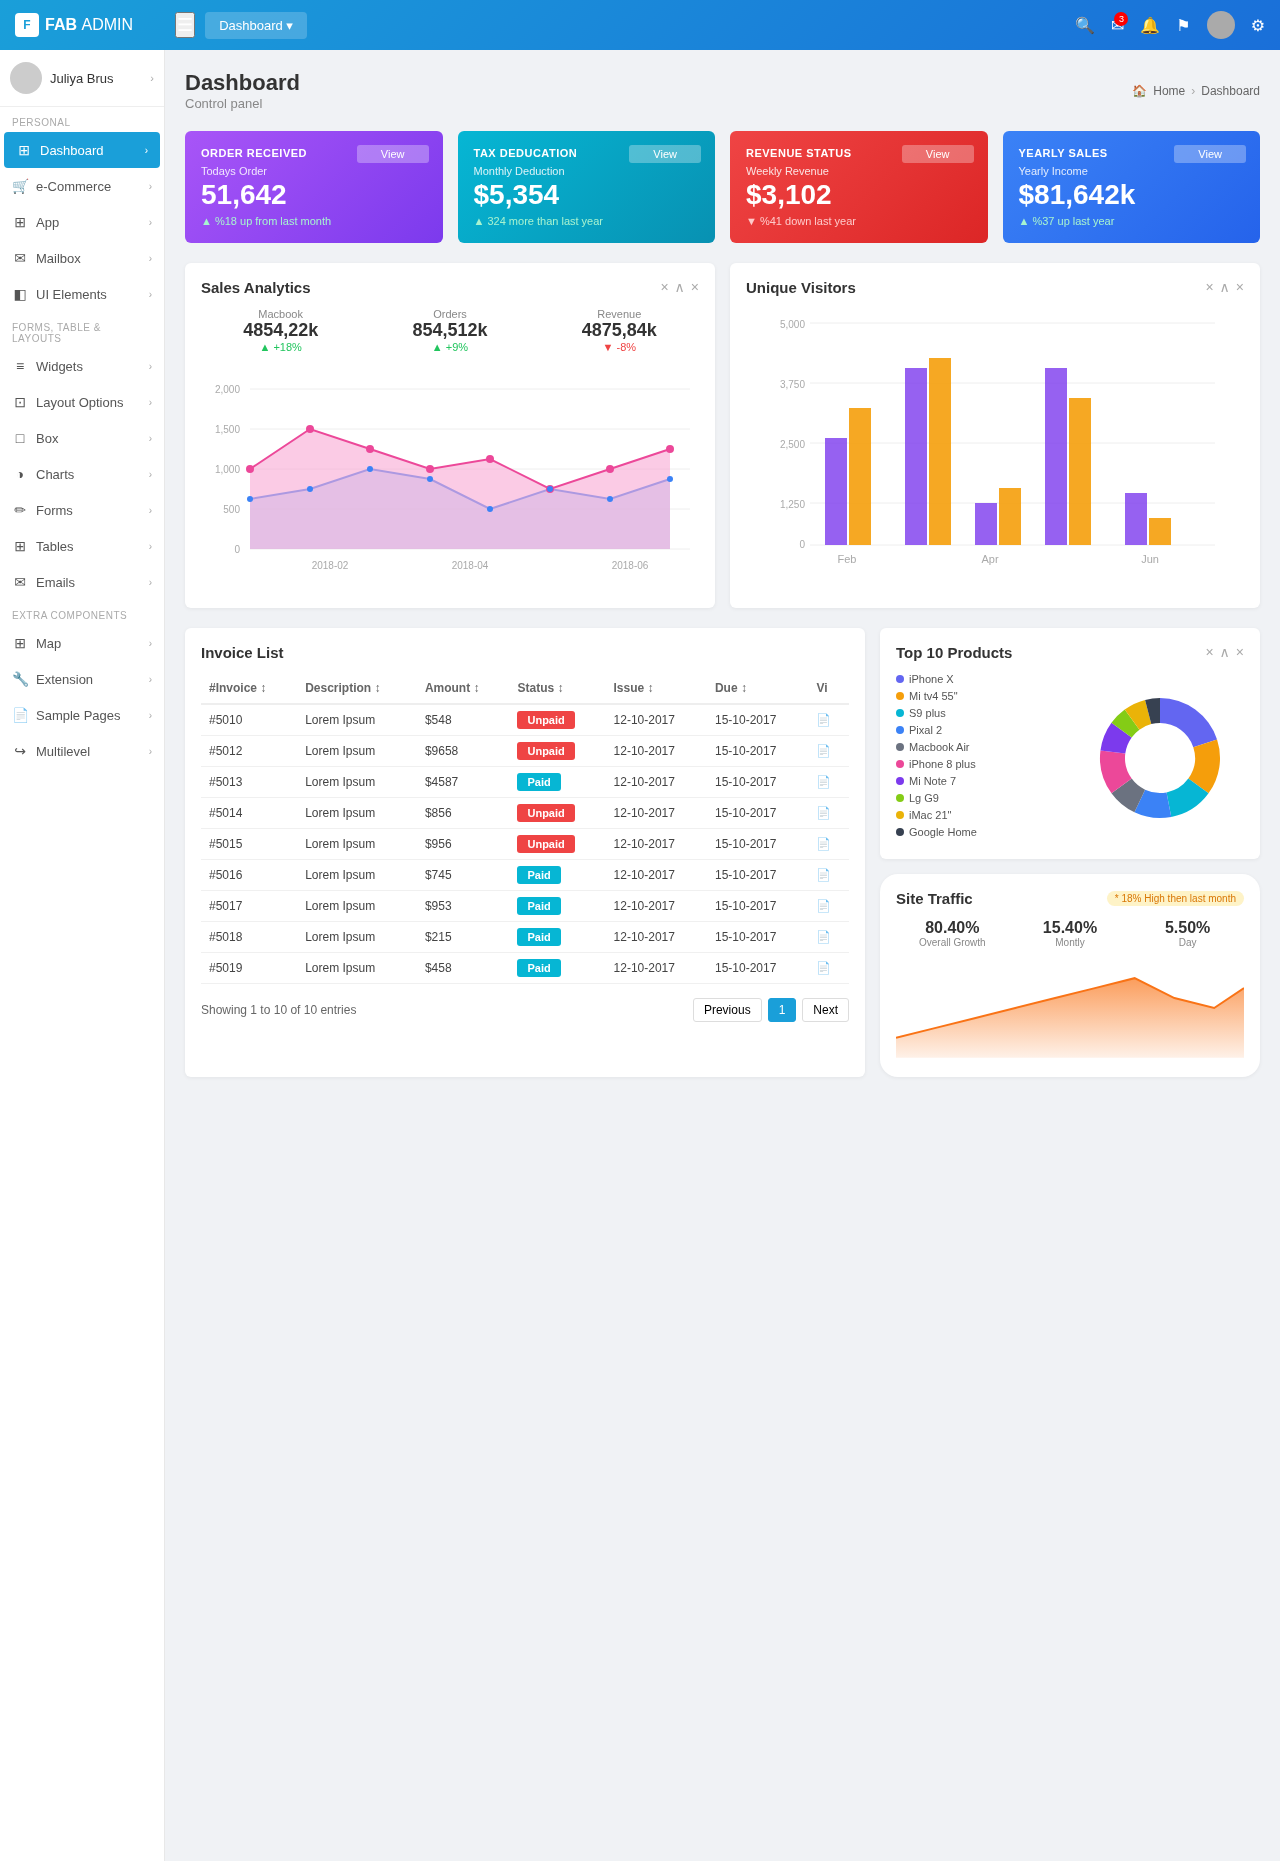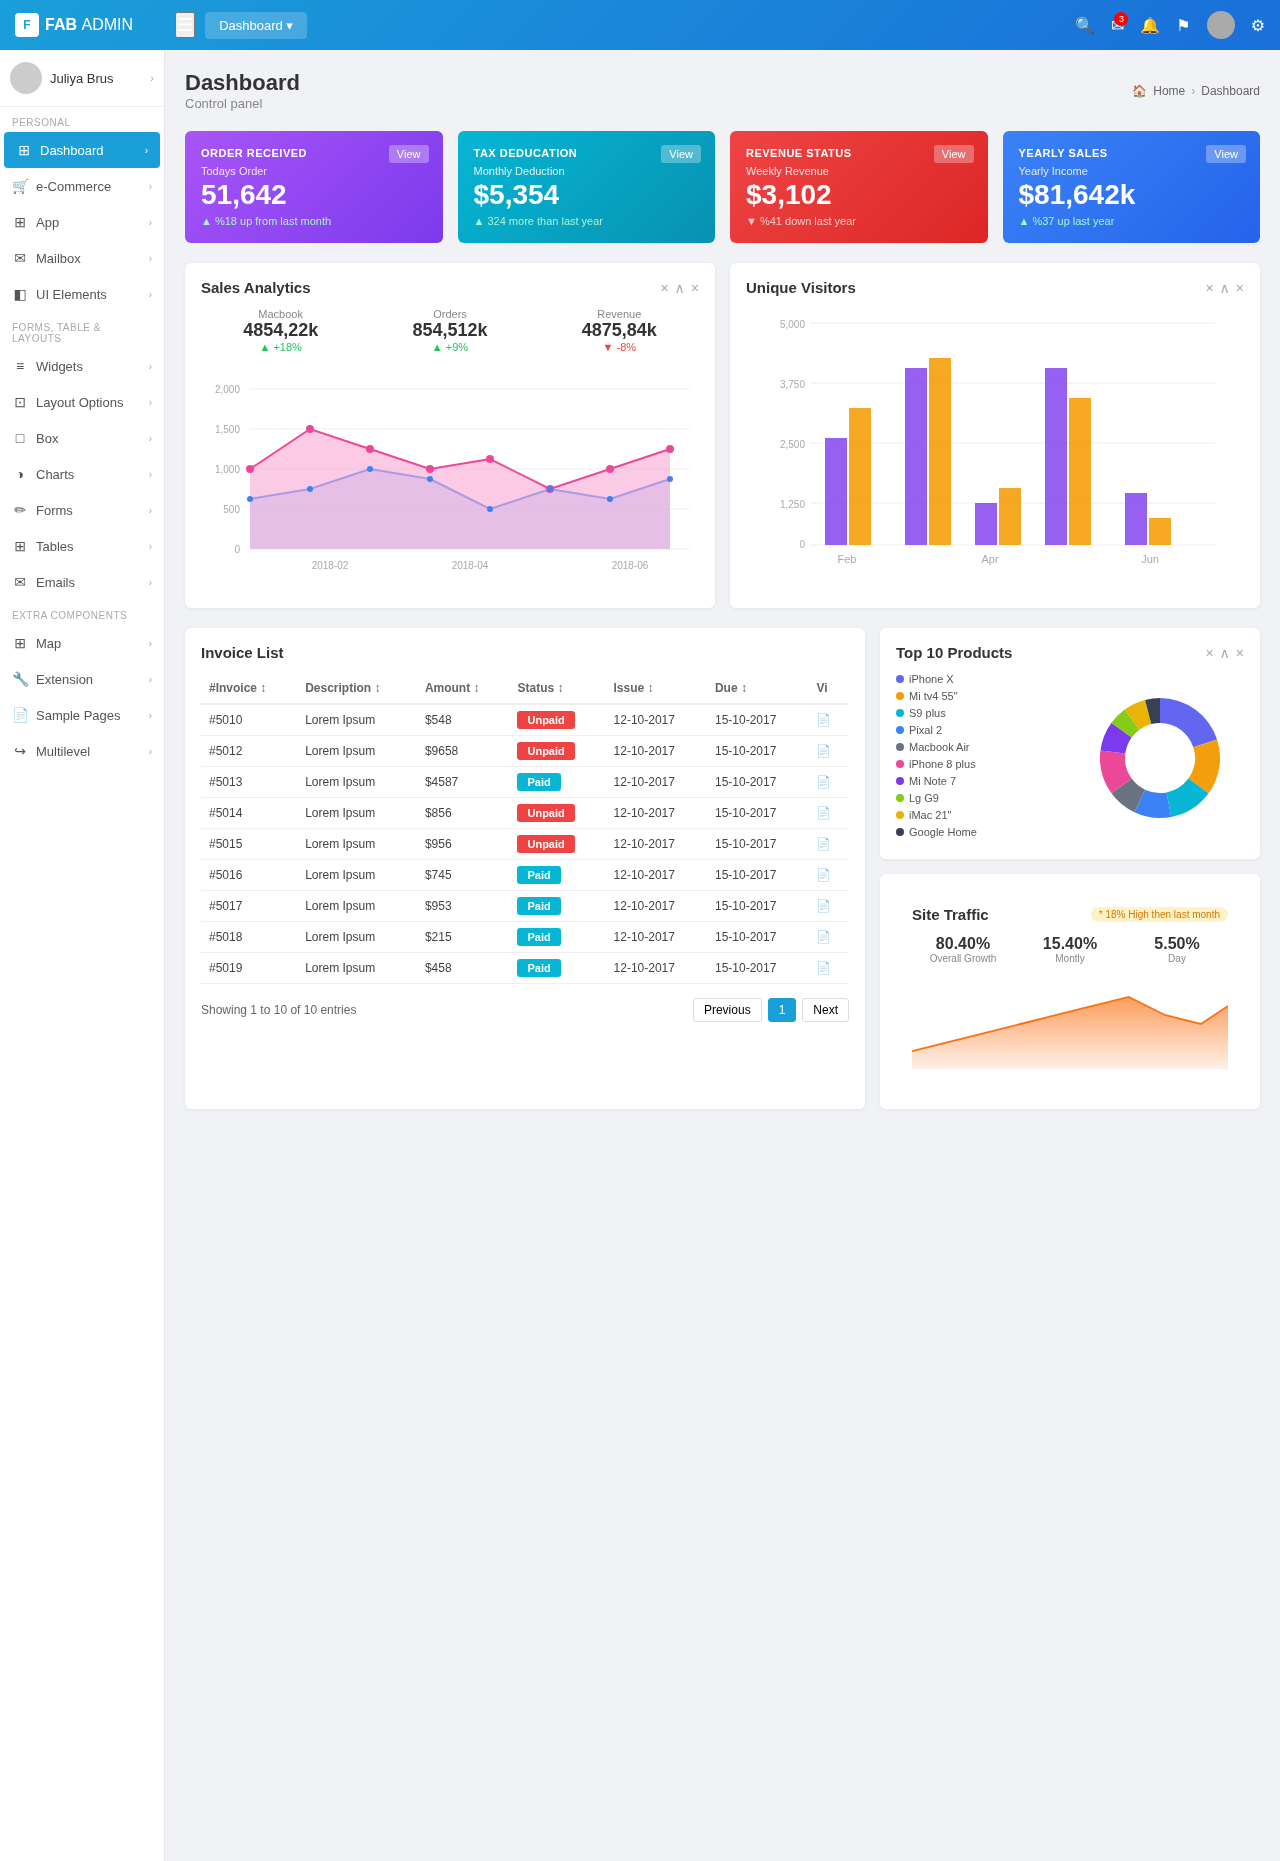--- a/index.html
+++ b/index.html
@@ -57,31 +57,31 @@
     .page-header .ph-right .breadcrumb-sep { color: #aaa; }
 
     
     .stat-cards { display: grid; grid-template-columns: repeat(4, 1fr); gap: 15px; margin-bottom: 20px; }
     .stat-card { border-radius: 6px; padding: 16px; color: #fff; position: relative; overflow: hidden; }
     .stat-card.purple { background: linear-gradient(135deg, #a855f7, #7c3aed); }
     .stat-card.teal { background: linear-gradient(135deg, #06b6d4, #0891b2); }
     .stat-card.red { background: linear-gradient(135deg, #ef4444, #dc2626); }
     .stat-card.blue { background: linear-gradient(135deg, #3b82f6, #2563eb); }
     .stat-card .sc-title { font-size: 11px; font-weight: 600; text-transform: uppercase; letter-spacing: 0.5px; margin-bottom: 6px; }
-    .stat-card .sc-view-btn { position: absolute; top: 14px; right: 14px; background: rgba(255,255,255,0.3); color: #fff; border: none; padding: 3px 8px; border-radius: 3px; font-size: 11px; cursor: pointer; }
+    .stat-card .sc-view-btn { position: absolute; top: 14px; right: 14px; background: rgba(255,255,255,0.3); color: #fff; border: none; padding: 3px 24px; border-radius: 3px; font-size: 11px; cursor: pointer; }
     .stat-card .sc-sub { font-size: 11px; opacity: 0.85; margin-bottom: 2px; }
     .stat-card .sc-value { font-size: 28px; font-weight: bold; }
     .stat-card .sc-trend { font-size: 11px; margin-top: 4px; }
     .sc-trend .up { color: #a7f3d0; }
     .sc-trend .down { color: #fecaca; }
 
     
     .chart-row { display: grid; grid-template-columns: 1fr 1fr; gap: 15px; margin-bottom: 20px; }
     .panel { background: #fff; border-radius: 6px; padding: 16px; box-shadow: 0 1px 4px rgba(0,0,0,0.06); }
-    .panel-header { display: flex; align-items: center; justify-content: space-between; margin-bottom: 12px; }
+    .panel-header { display: flex; align-items: flex-start; justify-content: space-between; margin-bottom: 12px; }
     .panel-title { font-size: 15px; font-weight: 600; color: #333; }
     .panel-controls { display: flex; gap: 6px; }
     .panel-ctrl-btn { background: none; border: none; color: #aaa; cursor: pointer; font-size: 14px; }
 
     
     .sales-stats { display: grid; grid-template-columns: 1fr 1fr 1fr; gap: 10px; margin-bottom: 16px; text-align: center; }
     .ss-item .ss-label { font-size: 11px; color: #888; }
     .ss-item .ss-value { font-size: 18px; font-weight: bold; color: #333; }
     .ss-item .ss-trend { font-size: 11px; }
     .ss-trend.green { color: #22c55e; }
@@ -105,21 +105,21 @@
 
     
     .right-panels { display: flex; flex-direction: column; gap: 15px; }
     .top10-panel { background: #fff; border-radius: 6px; padding: 16px; box-shadow: 0 1px 4px rgba(0,0,0,0.06); }
     .top10-content { display: grid; grid-template-columns: 1fr 1fr; gap: 10px; text-align: right; }
     .legend-list { list-style: none; }
     .legend-list li { display: flex; align-items: center; gap: 5px; font-size: 11px; color: #555; margin-bottom: 5px; }
     .legend-dot { width: 8px; height: 8px; border-radius: 50%; flex-shrink: 0; }
 
     
-    .site-traffic-panel { background: #fff; border-radius: 6px; padding: 32px; box-shadow: 0 1px 4px rgba(0,0,0,0.06); }
+    .site-traffic-panel { background: #fff; border-radius: 18px; padding: 16px; box-shadow: 0 1px 4px rgba(0,0,0,0.06); }
     .traffic-stats { display: grid; grid-template-columns: 1fr 1fr 1fr; gap: 5px; margin: 12px 0 10px; text-align: center; }
     .ts-item .ts-value { font-size: 16px; font-weight: bold; color: #333; }
     .ts-item .ts-label { font-size: 10px; color: #888; }
     .site-traffic-header { display: flex; align-items: center; justify-content: space-between; }
     .st-badge { background: #fef3c7; color: #d97706; font-size: 10px; padding: 2px 8px; border-radius: 10px; }
   </style>
 </head>
 <body>
 
 <nav class="top-nav">

